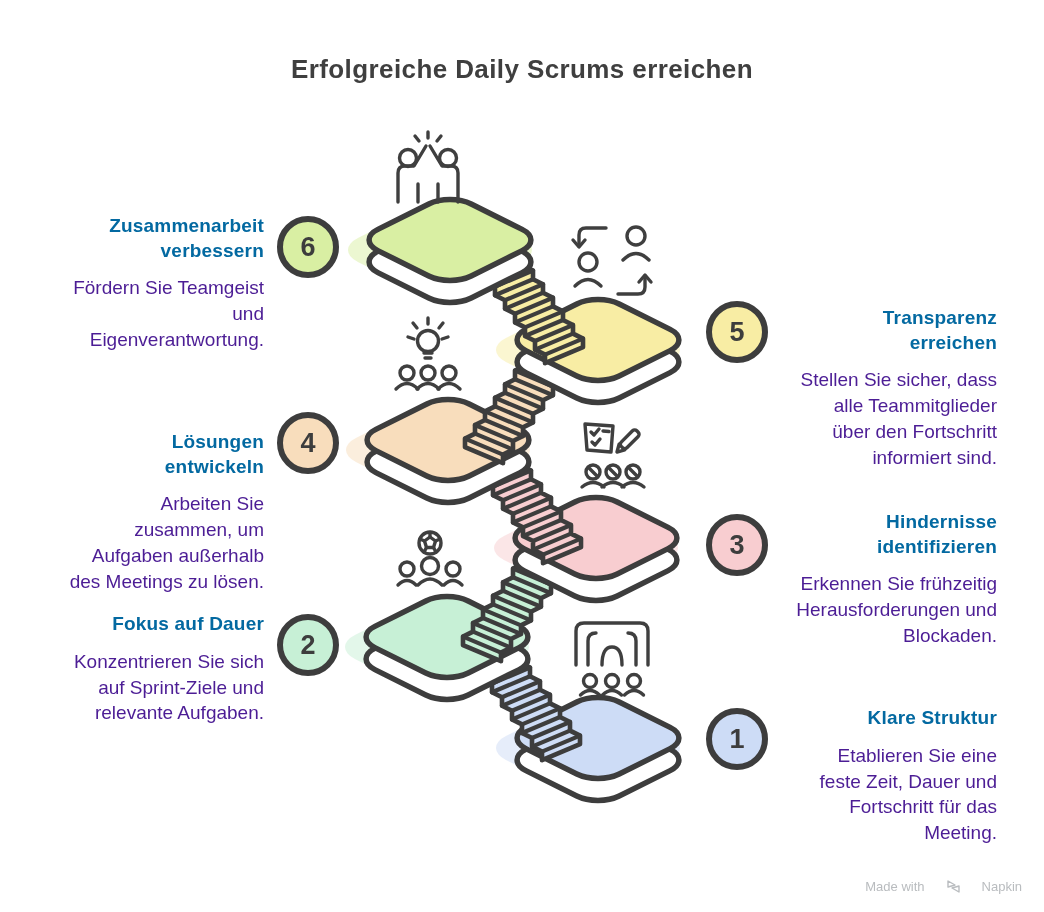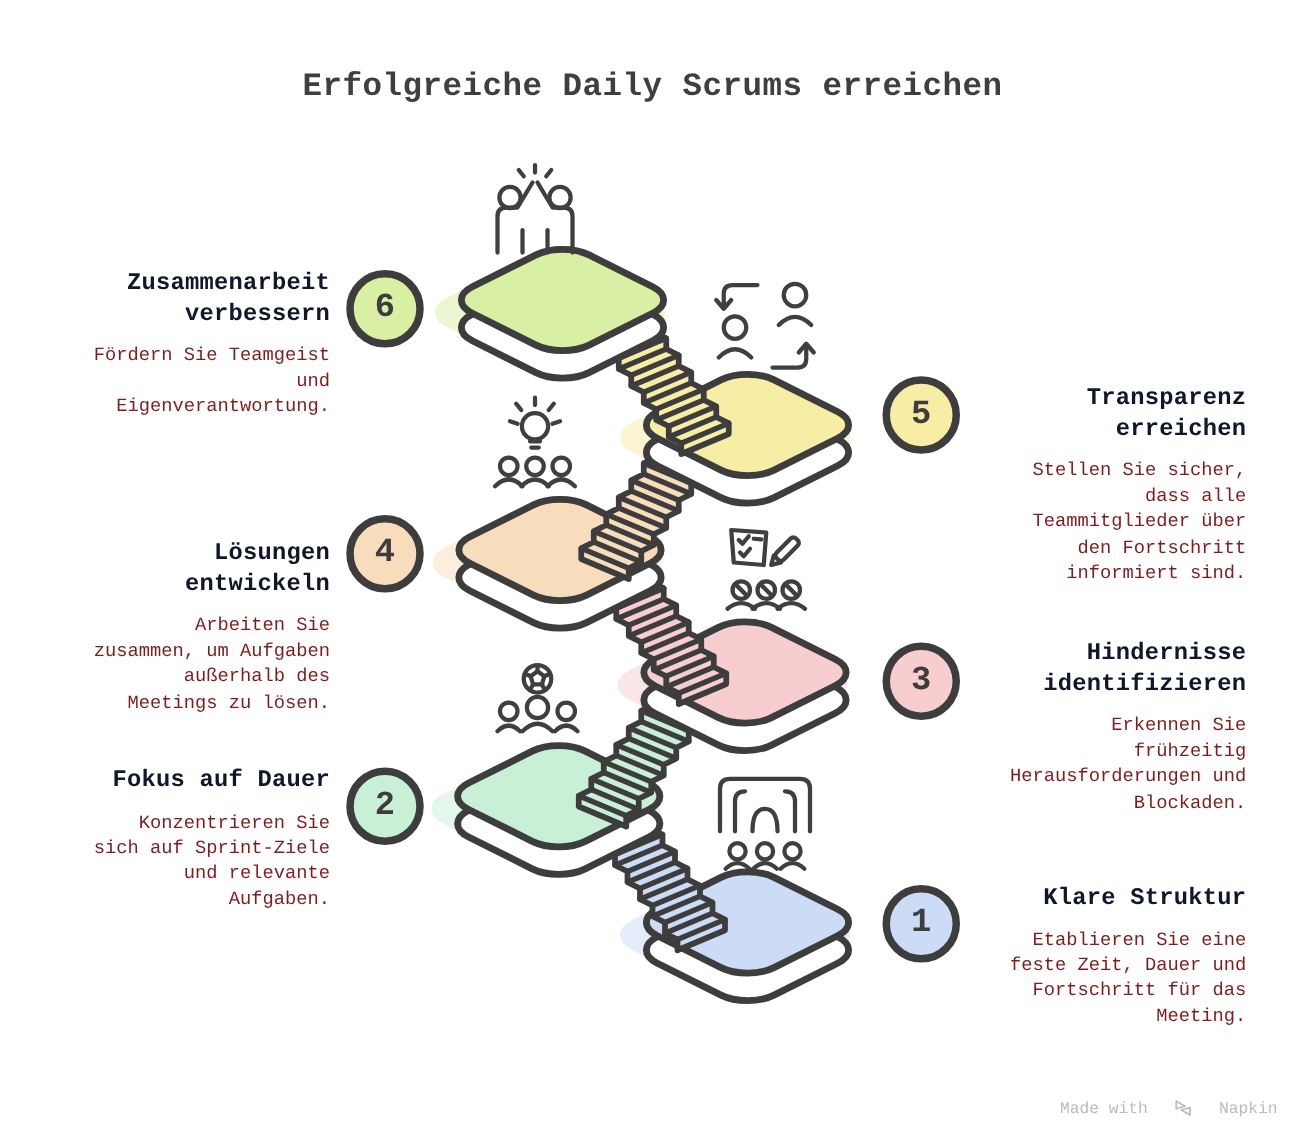--- a/index.html
+++ b/index.html
@@ -1,26 +1,26 @@
 <!DOCTYPE html>
 <html><head>
 <meta charset="utf-8">
 <style>
   html,body{margin:0;padding:0;background:#ffffff;}
   .canvas{position:relative;width:1044px;height:912px;background:#ffffff;overflow:hidden;
-          font-family:Liberation Mono, monospace;}
+          font-family:Liberation Sans, sans-serif;}
   .title{position:absolute;top:54px;left:0;width:100%;text-align:center;
          font-size:26px;font-weight:bold;color:#3f3f3f;letter-spacing:.4px;}
   .scene{position:absolute;left:0;top:0;width:1044px;height:912px;}
   .il{fill:none;stroke:#3f3f3f;stroke-width:3.4;stroke-linecap:round;stroke-linejoin:round;}
   .item{position:absolute;}
   .item.left{left:69px;width:195px;text-align:right;}
   .item.right{left:792px;width:205px;text-align:right;}
-  .heading{font-size:19px;font-weight:bold;color:#0f172a;line-height:1.3;letter-spacing:.2px;}
-  .desc{margin-top:12px;font-size:15px;color:#7f1d1d;line-height:1.36;}
+  .heading{font-size:19px;font-weight:bold;color:#0369a1;line-height:1.3;letter-spacing:.2px;}
+  .desc{margin-top:12px;font-size:19px;color:#4c1d95;line-height:1.36;}
   .num-circle{position:absolute;width:62px;height:62px;border-radius:50%;
               border:6px solid #3d3d3d;box-sizing:border-box;display:flex;
               align-items:center;justify-content:center;
               font-size:27px;font-weight:bold;color:#3d3d3d;}
   .watermark{position:absolute;right:22px;bottom:18px;display:flex;align-items:center;
              gap:21px;font-size:13px;color:#b9bcbf;}
   .watermark svg{display:block;}
 </style>
 </head>
 <body>

